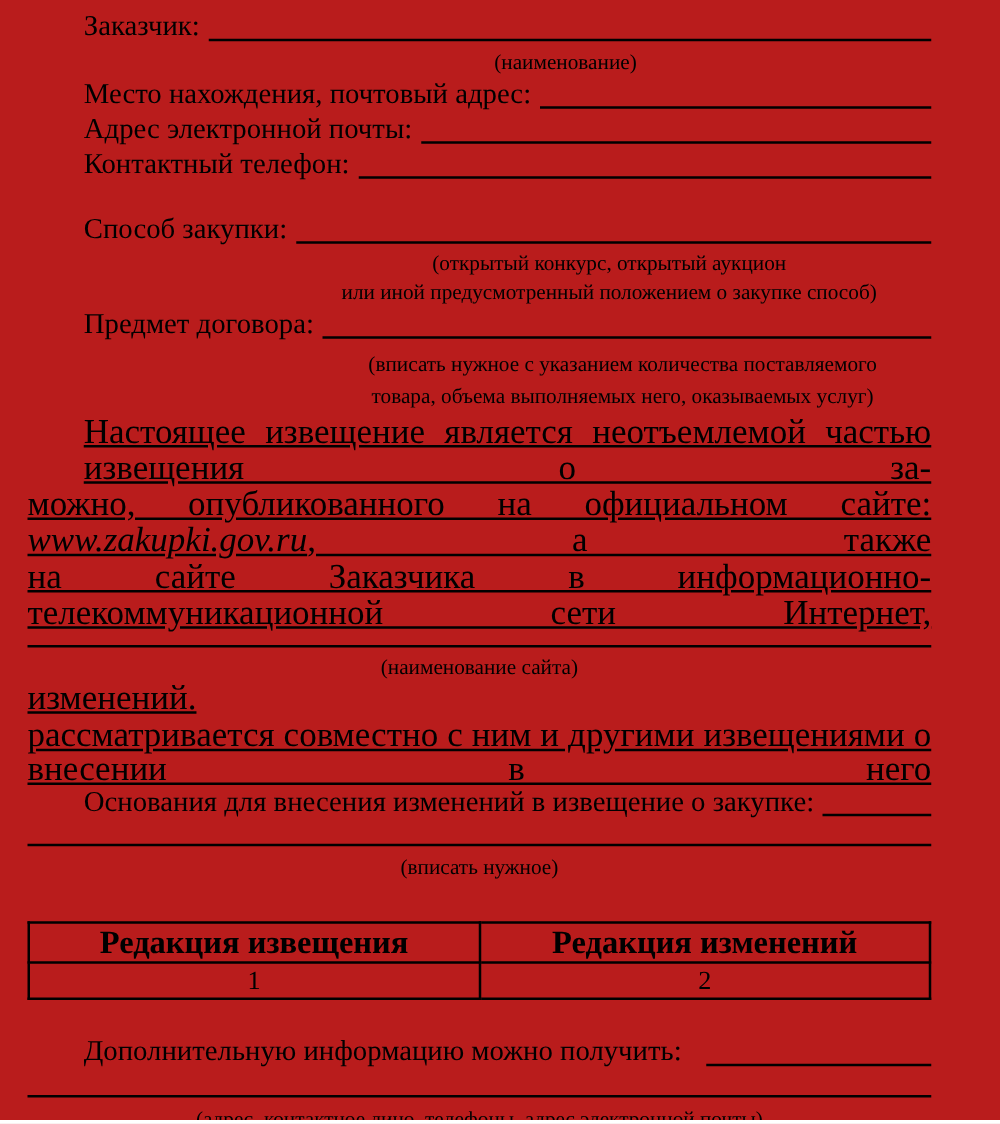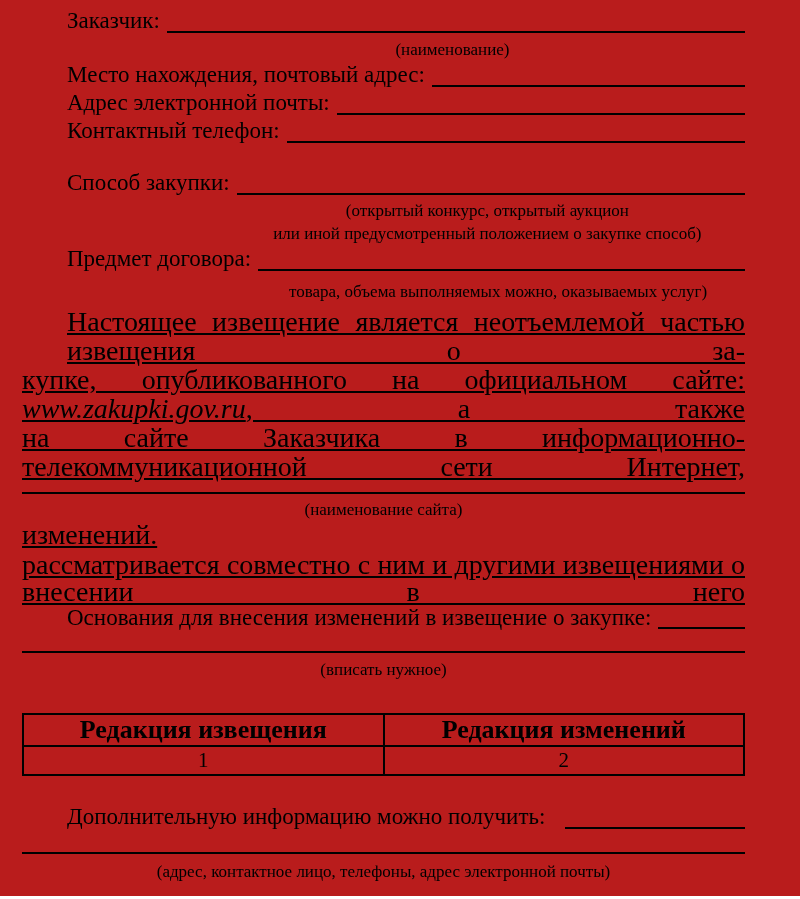--- a/index.html
+++ b/index.html
@@ -79,26 +79,27 @@
     </span>
   </div>
 
   <div class="frow indent">
     <span class="lbl">Предмет договора:</span>
     <span class="fill"></span>
   </div>
   <div class="cap-row" style="margin-top:6px;">
     <span class="ghost indent">Предмет договора:</span>
     <span class="cap-col">
-      <span class="cap" style="line-height:25px;">товара, объема выполняемых можно, оказываемых услуг)</span>
+      <span class="cap" style="line-height:25px;">(вписать нужное с указанием количества поставляемого</span>
+      <span class="cap" style="line-height:25px;">товара, объема выполняемых него, оказываемых услуг)</span>
     </span>
   </div>
 
   <div class="pline just indent" style="margin-top:2px;">Настоящее извещение является неотъемлемой частью извещения о за-</div>
-  <div class="pline just"><span>купке, опубликованного на официальном сайте: </span><span class="ital">www.zakupki.gov.ru</span><span>, а также</span></div>
+  <div class="pline just"><span>можно, опубликованного на официальном сайте: </span><span class="ital">www.zakupki.gov.ru</span><span>, а также</span></div>
   <div class="pline just">на сайте Заказчика в информационно-телекоммуникационной сети Интернет,</div>
 
   <div class="rule" style="height:13px;"></div>
   <div class="cap" style="margin-top:4px; line-height:23px;">(наименование сайта)</div>
 
   <div class="pline" style="line-height:27px;">изменений.</div>
   <div class="pline just" style="margin-top:3px; line-height:27px;">рассматривается совместно с ним и другими извещениями о внесении в него</div>
 
   <div class="frow indent" style="line-height:26px;">
     <span class="lbl">Основания для внесения изменений в извещение о закупке:</span>

